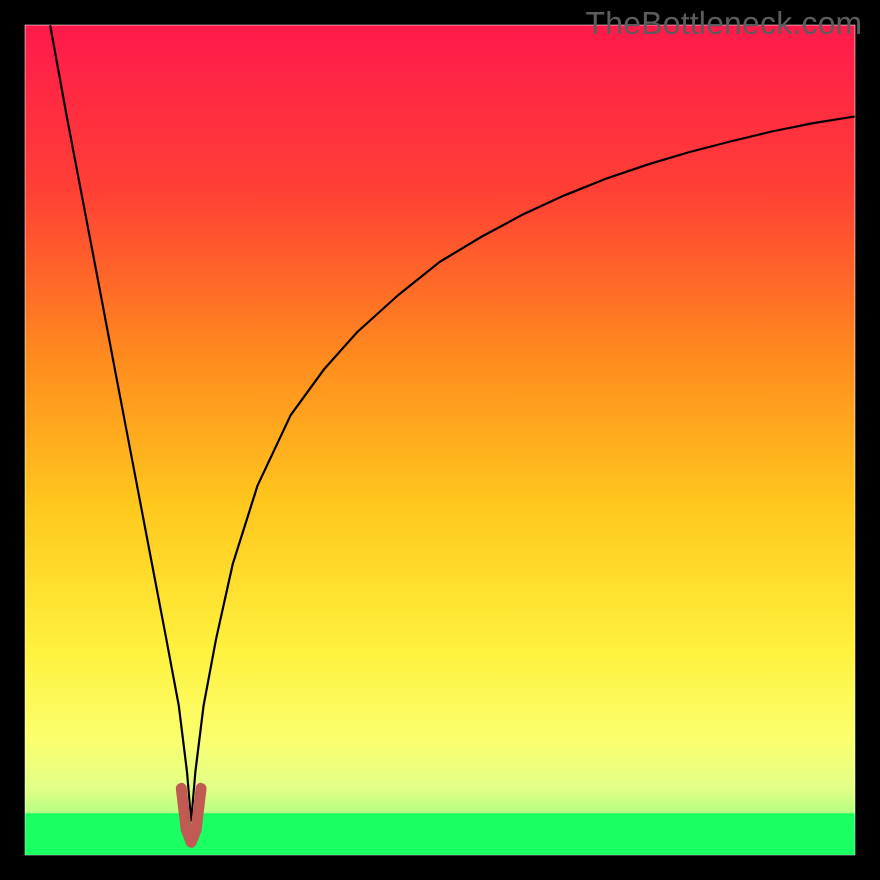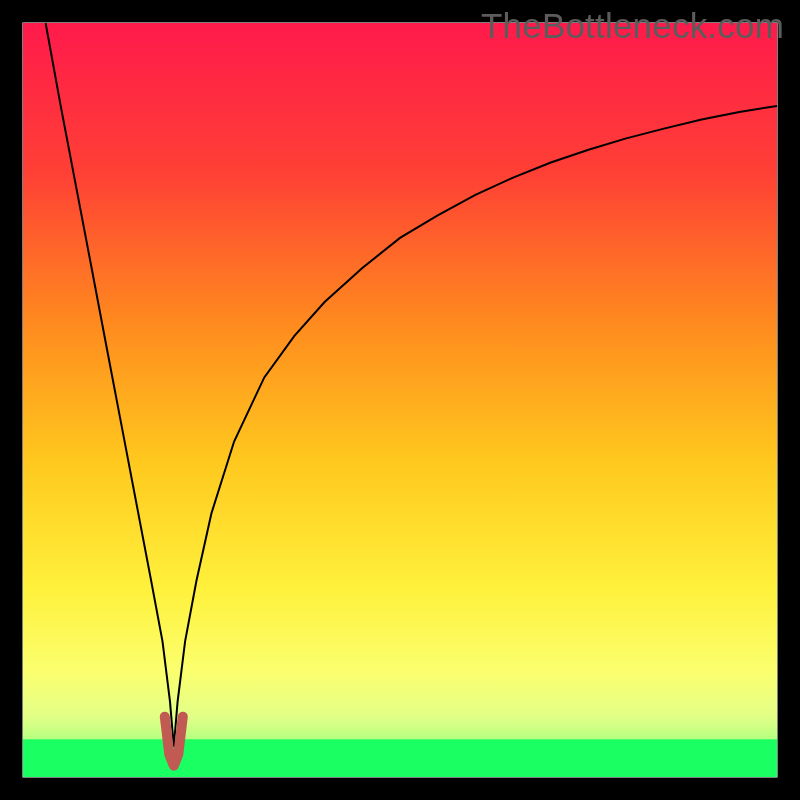--- a/index.html
+++ b/index.html
@@ -1,21 +1,21 @@
 <!DOCTYPE html>
 <html><head>
 <meta charset="utf-8">
 <style>
   html,body{margin:0;padding:0;width:800px;height:800px;overflow:hidden;background:#fff;font-family:Arial,Helvetica,sans-serif}
   .wrap{position:relative;width:800px;height:800px}
   .plot{position:absolute;left:0;top:0;width:800px;height:800px}
   .border{stroke:#000;fill:none}
   .curve{fill:none;stroke:#000;stroke-width:2}
   .marker{fill:none;stroke:#c05a52;stroke-width:10;stroke-linecap:round;stroke-linejoin:round}
-  .watermark{position:absolute;top:6px;right:16px;color:#5c5c5c;font-size:35px;letter-spacing:0.2px;font-weight:400}
+  .watermark{position:absolute;top:6px;right:16px;color:#5c5c5c;font-size:29px;letter-spacing:0.2px;font-weight:400}
 </style>
 </head>
 <body>
 <div class="wrap">
 
 <svg class="plot" viewBox="0 0 800 800">
   <defs>
     <linearGradient id="bg" x1="0" y1="0" x2="0" y2="1">
           <stop offset="0%" stop-color="#ff1a4b"></stop>
           <stop offset="20%" stop-color="#ff4035"></stop>

